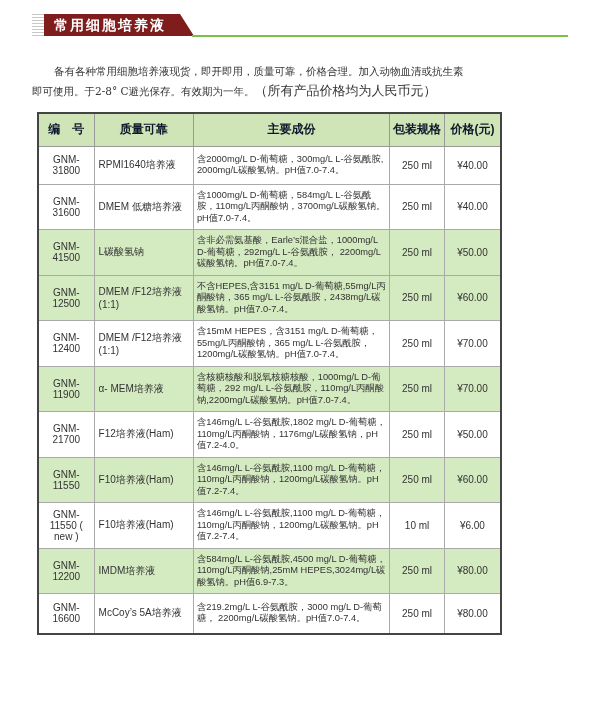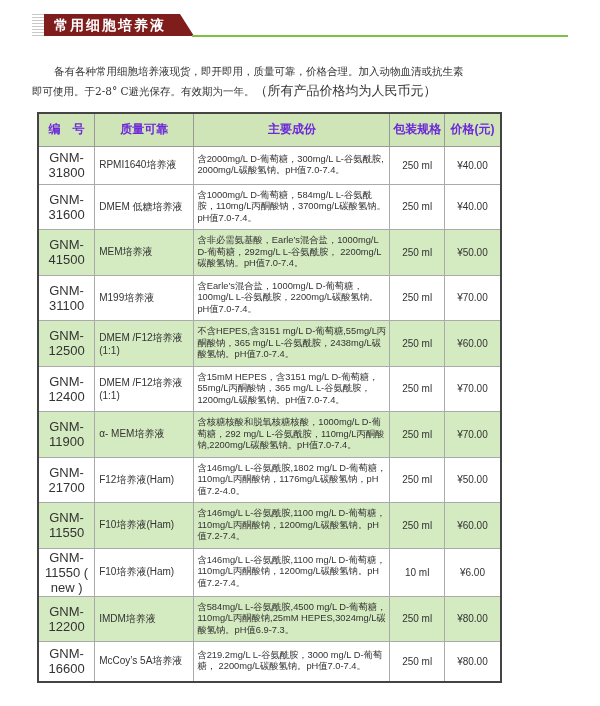--- a/index.html
+++ b/index.html
@@ -32,29 +32,29 @@
     }
     .intro p.first { text-indent: 22px; }
     .intro .note { font-size: 13px; }
     table {
       position: absolute; left: 37px; top: 112px; width: 465px;
       border-collapse: collapse; border: 2px solid #444;
       font-family: "Liberation Sans", "DejaVu Sans", sans-serif;
       font-size: 10px; color: #333;
     }
     th {
-      background: #cfe5b8; font-size: 12px; font-weight: bold; color: #6d28d9;
+      background: #cfe5b8; font-size: 12px; font-weight: bold; color: #0f172a;
       height: 33px; border: 1px solid #999; text-align: center;
     }
     td {
       border: 1px solid #aaa; vertical-align: middle; padding: 1px 4px;
     }
     tr.green td { background: #d4eac0; }
     tr.white td { background: #ffffff; }
-    td.code { width: 58px; text-align: center; font-size: 13px; padding: 1px 2px; }
+    td.code { width: 58px; text-align: center; font-size: 10px; padding: 1px 2px; }
     td.name { width: 103px; font-size: 10px; }
     td.comp { width: 206px; font-size: 9.3px; line-height: 11.5px; padding: 5px 3px; }
     td.pack { width: 57px; text-align: center; }
     td.price { width: 58px; text-align: center; }
     tr.r1 td { height: 38px; }
     tr.r3 td { height: 40px; }
   </style>
 </head>
 <body>
 
@@ -89,31 +89,24 @@
     </tr>
     <tr class="white r3">
       <td class="code">GNM-31600</td>
       <td class="name">DMEM 低糖培养液</td>
       <td class="comp">含1000mg/L D-葡萄糖，584mg/L L-谷氨酰胺，110mg/L丙酮酸钠，3700mg/L碳酸氢钠。pH值7.0-7.4。</td>
       <td class="pack">250 ml</td>
       <td class="price">¥40.00</td>
     </tr>
     <tr class="green r3">
       <td class="code">GNM-41500</td>
-      <td class="name">MEM培养液</td>
+      <td class="name">L碳酸氢钠</td>
       <td class="comp">含非必需氨基酸，Earle’s混合盐，1000mg/L D-葡萄糖，292mg/L L-谷氨酰胺， 2200mg/L碳酸氢钠。pH值7.0-7.4。</td>
       <td class="pack">250 ml</td>
       <td class="price">¥50.00</td>
-    </tr>
-    <tr class="white r3">
-      <td class="code">GNM-31100</td>
-      <td class="name">M199培养液</td>
-      <td class="comp">含Earle’s混合盐，1000mg/L D-葡萄糖，100mg/L L-谷氨酰胺，2200mg/L碳酸氢钠。pH值7.0-7.4。</td>
-      <td class="pack">250 ml</td>
-      <td class="price">¥70.00</td>
     </tr>
     <tr class="green r3">
       <td class="code">GNM-12500</td>
       <td class="name">DMEM /F12培养液 (1:1)</td>
       <td class="comp">不含HEPES,含3151 mg/L D-葡萄糖,55mg/L丙酮酸钠，365 mg/L L-谷氨酰胺，2438mg/L碳酸氢钠。pH值7.0-7.4。</td>
       <td class="pack">250 ml</td>
       <td class="price">¥60.00</td>
     </tr>
     <tr class="white r3">
       <td class="code">GNM-12400</td>

